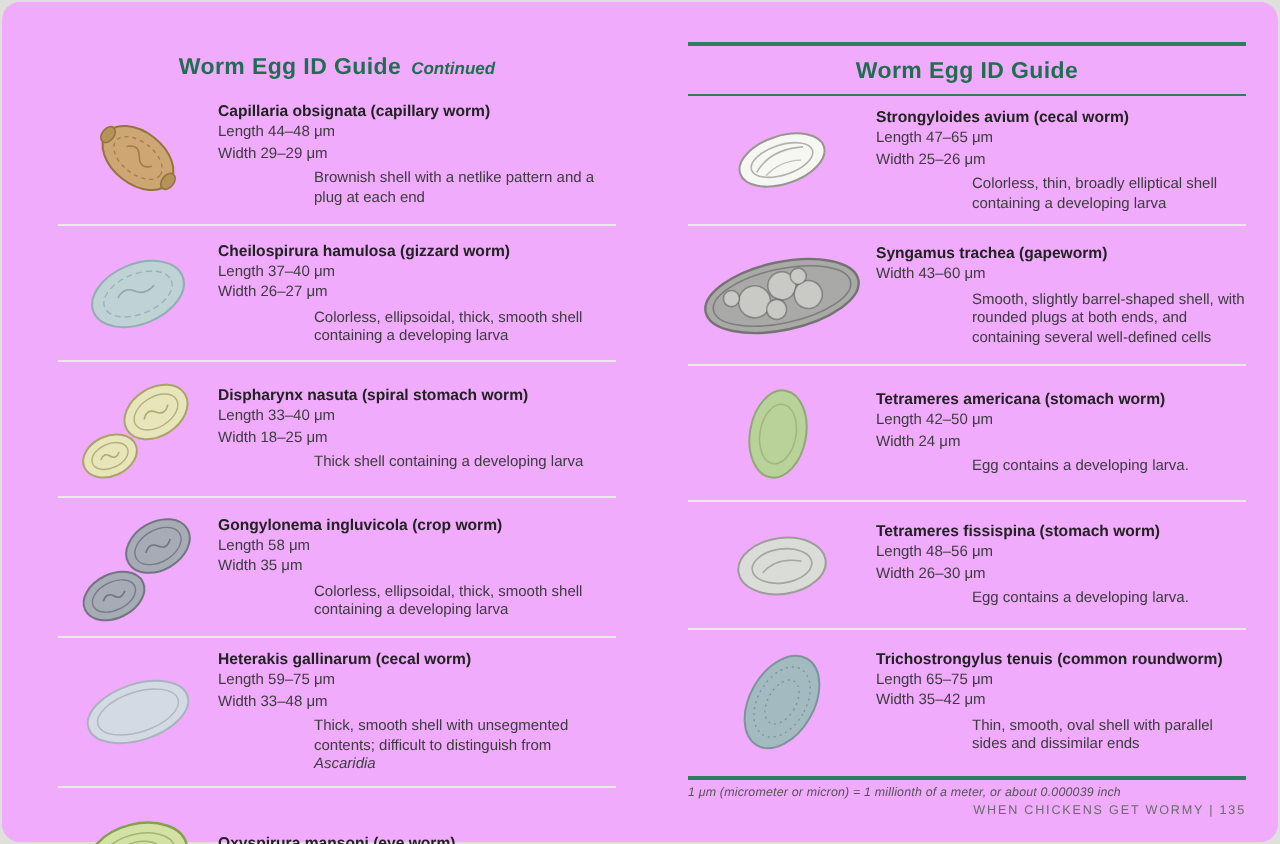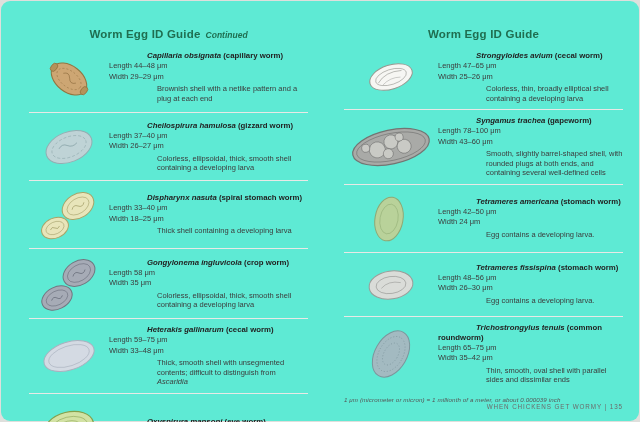--- a/index.html
+++ b/index.html
@@ -3,21 +3,21 @@
 <meta charset="utf-8">
 <style>
   html,body{margin:0;padding:0;}
   body{
     width:640px;height:422px;overflow:hidden;
     background:#dfdfdc;
     font-family:"Liberation Sans", sans-serif;
     -webkit-font-smoothing:antialiased;
   }
   .sheet{
-    position:absolute;inset:1px;background:#5eead4;border-radius:9px;
+    position:absolute;inset:1px;background:#f0abfc;border-radius:9px;
   }
   .spread{
     display:flex;height:100%;box-sizing:border-box;
     padding:12px 16px 8px 28px;gap:36px;
   }
   .page{flex:1;display:flex;flex-direction:column;min-width:0;}
 
   
   .rule-top{height:2px;background:#2d7d5e;margin-top:8px;}
   .page-title-row{text-align:center;padding:3px 0 3px;}
@@ -31,21 +31,21 @@
 
   
   .entries{display:flex;flex-direction:column;}
   .entry{display:flex;align-items:flex-start;padding:5px 0 6px;}
   .entry + .entry{border-top:1px solid #e9e9e6;align-items:center;}
   .entries.left-list{border-bottom:1px solid #e9e9e6;}
   .egg-cell{flex:0 0 80px;display:flex;justify-content:center;align-items:center;padding-top:2px;}
   .egg-cell.wide{flex:0 0 94px;}
   .entry-text{flex:1;min-width:0;padding-top:1px;}
   .entry-title{font-size:7.8px;font-weight:700;color:#222;line-height:10px;}
-  .entry-title .sp{font-style:italic;margin-left:38px;}
+  .entry-title .sp{}
   .metric{font-size:7.5px;color:#3c3c3c;line-height:10.5px;}
   .desc{font-size:7.5px;color:#3c3c3c;line-height:9.5px;margin-top:2px;max-width:215px;margin-left:48px;}
   .desc .it{font-style:italic;}
 
   
   .footnote-rule{height:1.5px;background:#2d7d5e;margin-top:2px;}
   .footnote{font-size:6.2px;font-style:italic;color:#555;margin-top:3px;letter-spacing:.1px;}
 
   
   .footer{margin-top:auto;font-size:6.3px;letter-spacing:.9px;color:#6b6b6b;padding-bottom:4px;}
@@ -229,21 +229,20 @@
                 <circle cx="46" cy="23" r="7" stroke="rgba(70,70,70,.45)" stroke-width=".8" fill="#c9cac5"></circle>
                 <circle cx="58" cy="30" r="7" stroke="rgba(70,70,70,.45)" stroke-width=".8" fill="#c9cac5"></circle>
                 <circle cx="41" cy="34" r="5" stroke="rgba(70,70,70,.45)" stroke-width=".8" fill="#c9cac5"></circle>
                 <circle cx="55" cy="20" r="4" stroke="rgba(70,70,70,.45)" stroke-width=".8" fill="#c9cac5"></circle>
                 <circle cx="20" cy="24" r="4" stroke="rgba(70,70,70,.45)" stroke-width=".8" fill="#c9cac5"></circle>
               </g>
             </svg>
           </div>
           <div class="entry-text">
             <div class="entry-title"><span class="sp">Syngamus trachea</span> <span>(gapeworm)</span></div>
-            <div class="metric">Length 78–100 μm</div>
             <div class="metric">Width 43–60 μm</div>
             <div class="desc"><span>Smooth, slightly barrel-shaped shell, with rounded plugs at both ends, and containing several well-defined cells</span><span class="it"></span></div>
           </div>
         </div>
 
         <div class="entry">
           <div class="egg-cell wide">
             <svg width="64" height="54" viewBox="0 0 64 54">
               <g transform="rotate(10 30 27)">
                 <ellipse cx="30" cy="27" rx="14" ry="22" stroke-width="1" fill="#b9d29a" stroke="#8fa874"></ellipse>

